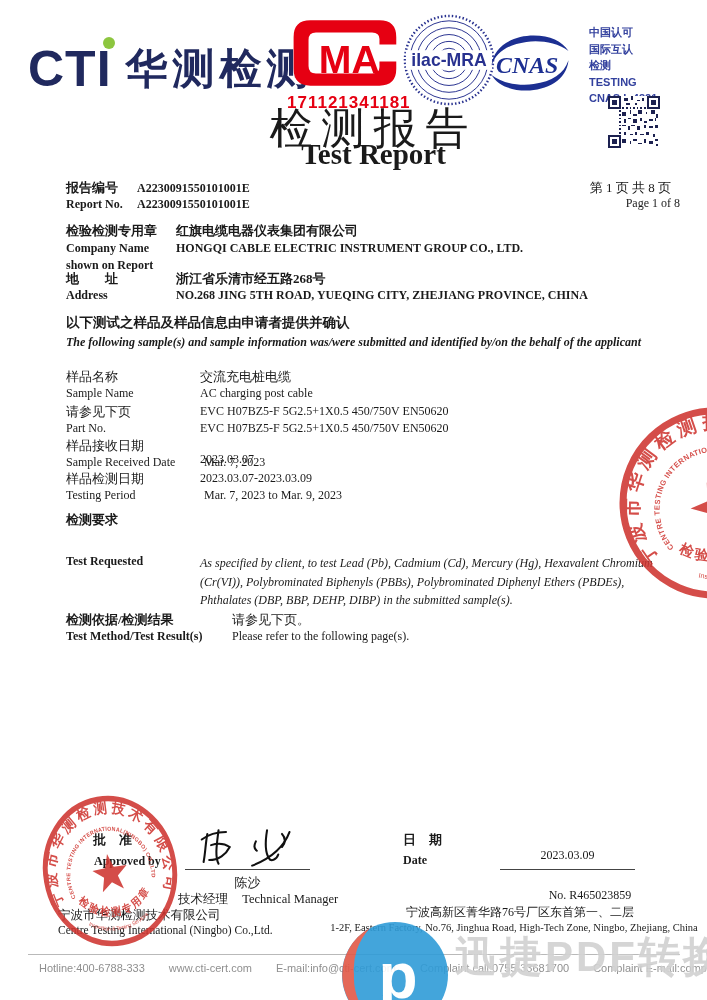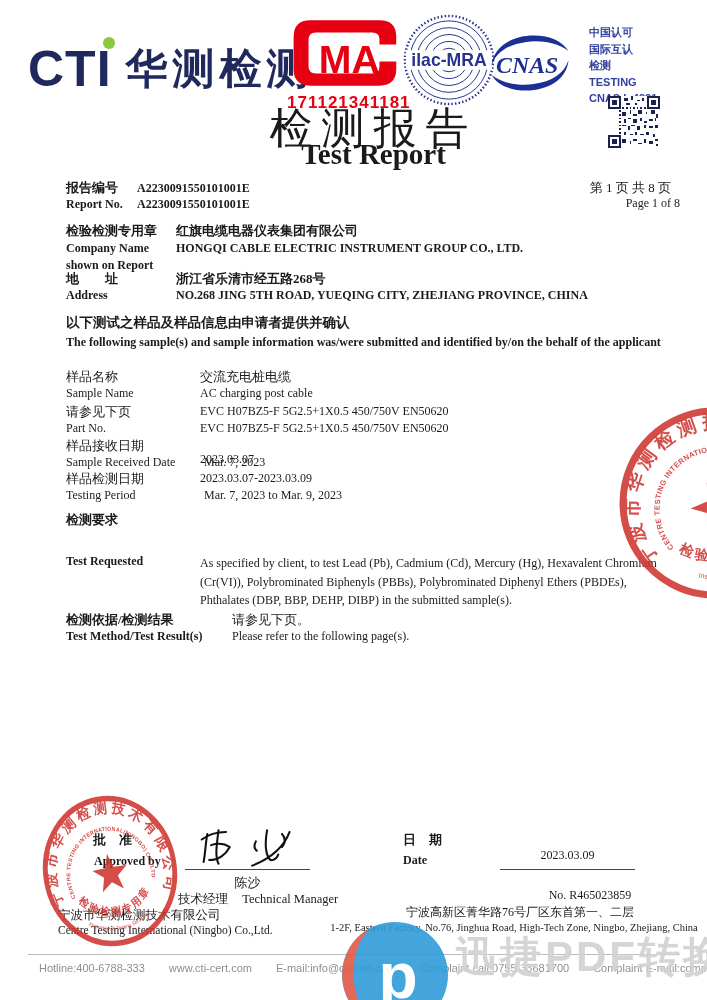--- a/index.html
+++ b/index.html
@@ -16,21 +16,21 @@
   .cti-dot{position:absolute;top:-7px;right:-3px;width:12px;height:12px;border-radius:50%;background:#8dc63f;}
   .cti-cn{font-weight:800;font-size:42px;line-height:1;margin-left:14px;letter-spacing:5px;}
   
   .accred{font-family:"Liberation Sans","DejaVu Sans",sans-serif;font-size:11px;line-height:1.5;
           color:#33419e;font-weight:600;}
   .cert-no{font-family:"Liberation Sans","DejaVu Sans",sans-serif;font-weight:bold;font-size:17px;
            color:#e60012;letter-spacing:1px;}
   .title-cn{left:40px;right:0;text-align:center;font-size:43px;letter-spacing:9px;font-weight:500;}
   .title-en{left:40px;right:0;text-align:center;font-size:29px;font-weight:bold;}
   
-  .wrapblock{line-height:19px;}
+  .wrapblock{line-height:19px;font-style:italic;}
   .gray-line{border-top:1px solid #b9b9b9;}
   .sig-line{border-top:1px solid #444;}
   .footerbar{display:flex;gap:24px;font-family:"Liberation Sans","DejaVu Sans",sans-serif;
              font-size:11px;color:#8f8f8f;white-space:nowrap;}
   .stamp{opacity:0.88;}
   
   .wm-text{font-family:"Liberation Sans","DejaVu Sans",sans-serif;font-weight:bold;font-size:42px;
            letter-spacing:3px;color:rgba(178,178,178,0.55);text-shadow:0 0 2px rgba(255,255,255,0.9);
            white-space:nowrap;}
 </style>

